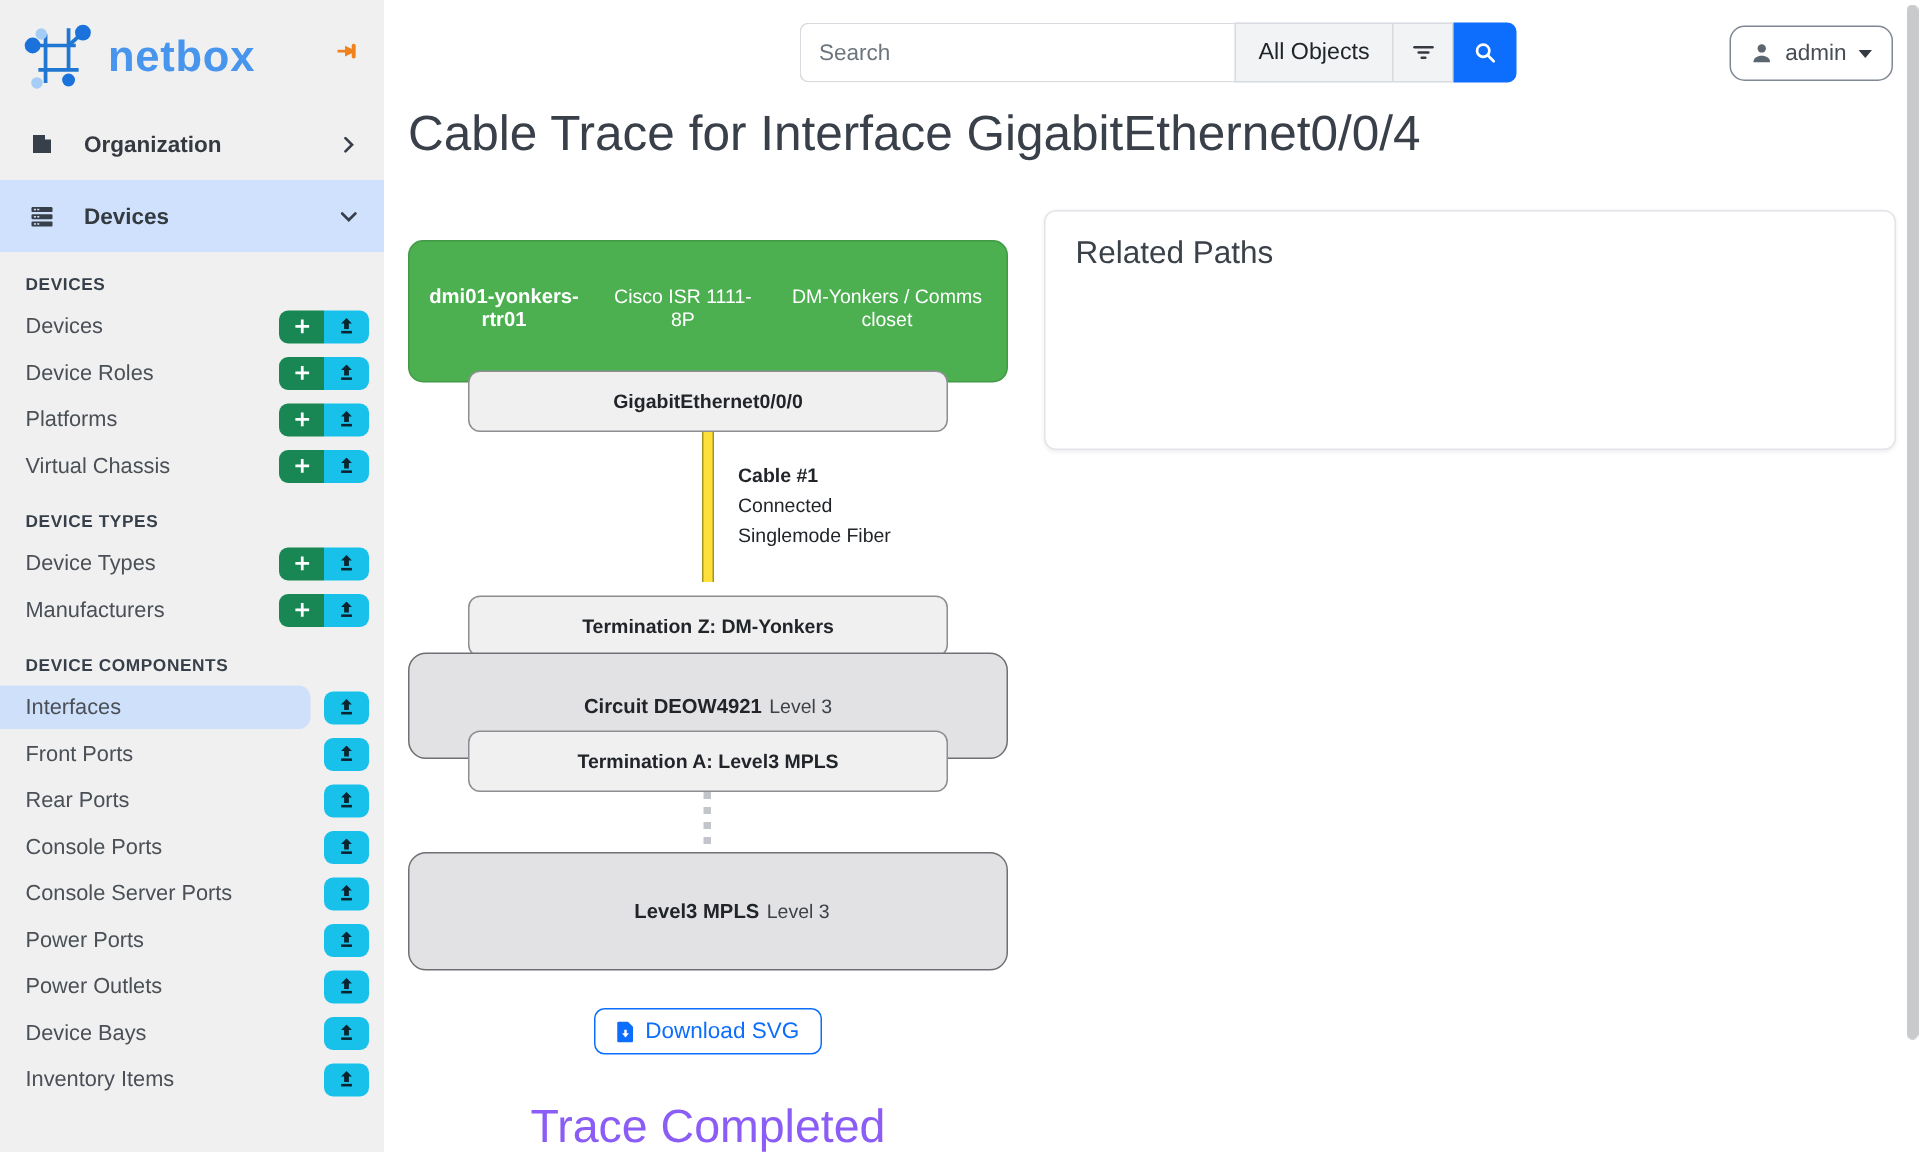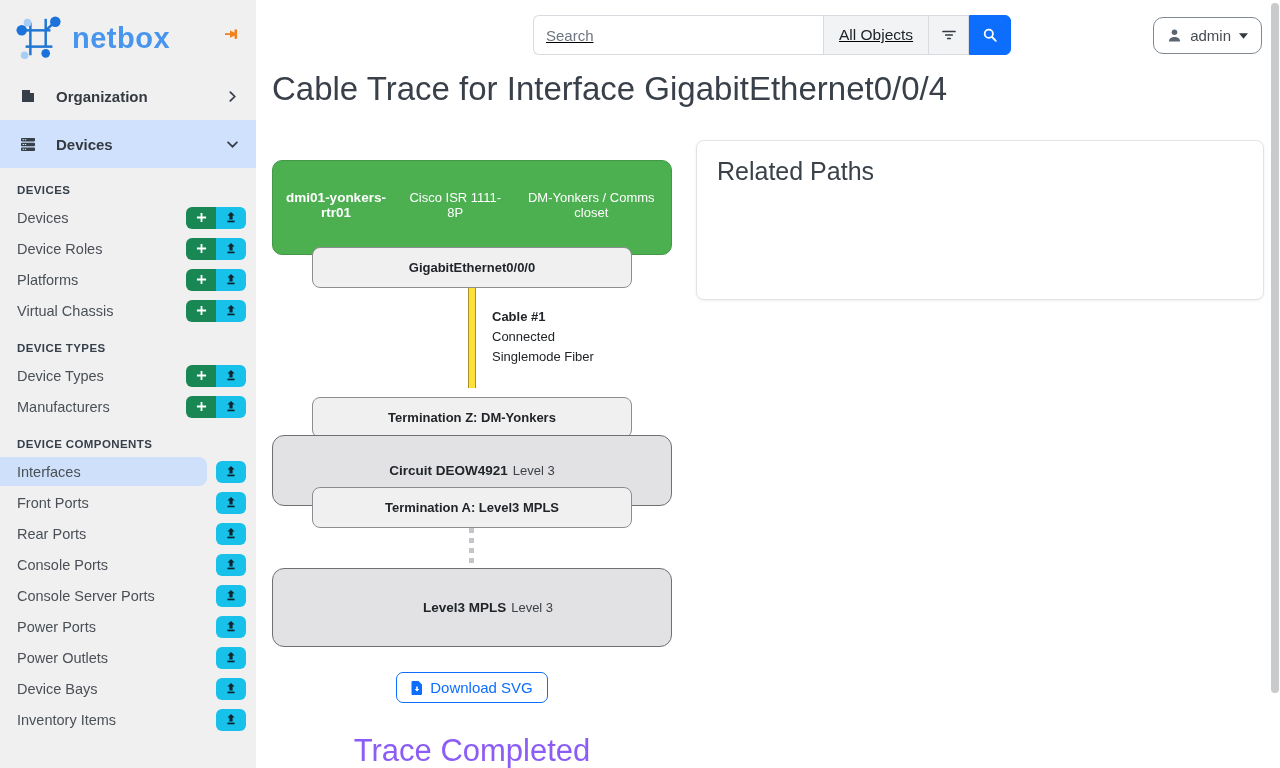--- a/index.html
+++ b/index.html
@@ -30,21 +30,21 @@
   .row-btns { margin-left:auto; margin-right:10px; display:flex; position:relative; z-index:1; }
   .mini-btn { width:30px; height:22px; border:none; display:flex; align-items:center;
     justify-content:center; cursor:pointer; padding:0; }
   .mini-btn.add { background:#198754; border-radius:6px 0 0 6px; }
   .mini-btn.import { background:#17c1ea; border-radius:0 6px 6px 0; }
   .mini-btn.import.solo { border-radius:6px; }
 
   
   .main { position:absolute; left:256px; top:0; width:1024px; height:768px; background:#fff; }
 
-  .search-group { position:absolute; left:277px; top:15px; height:31px; display:flex;text-decoration:underline; }
+  .search-group { position:absolute; left:277px; top:15px; height:31px; display:flex; }
   .search-input { width:290px; height:40px; border:1px solid #d8dbdf; border-right:none;
     border-radius:6px 0 0 6px; padding:0 12px; font-size:15px; color:#212529;
     font-family:"Liberation Sans", sans-serif; outline:none; }
   .search-input::placeholder { color:#6c757d; }
   .scope-btn { height:40px; padding:0 15px; background:#f1f3f5; border:1px solid #d8dbdf;
     border-right:none; font-size:15.5px; color:#212529; cursor:pointer; }
   .filter-btn { width:41px; height:40px; background:#f1f3f5; border:1px solid #d8dbdf;
     display:flex; align-items:center; justify-content:center; cursor:pointer; }
   .go-btn { width:42px; height:40px; background:#0d6efd; border:1px solid #0d6efd;
     border-radius:0 6px 6px 0; display:flex; align-items:center; justify-content:center; cursor:pointer; }
@@ -88,21 +88,21 @@
   .dl-btn { display:inline-flex; align-items:center; gap:7px; padding:6px 14px;
     background:#fff; border:1px solid #0d6efd; border-radius:7px; color:#0d6efd;
     font-size:15px; cursor:pointer; font-family:"Liberation Sans", sans-serif; }
   .trace-status { position:absolute; left:0; top:573px; width:400px; text-align:center;
     font-size:31px; color:#8b5cf6; }
 
   
   .card { position:absolute; left:440px; top:140px; width:568px; height:160px;
     background:#fff; border:1px solid #e1e4e8; border-radius:8px;
     box-shadow:0 1px 3px rgba(0,0,0,0.07); padding:16px 20px; }
-  .card-title { font-size:25px; color:#3a4149; font-weight:400; margin-bottom:12px; }
+  .card-title { font-size:21px; color:#3a4149; font-weight:400; margin-bottom:12px; }
   .paths-table { width:100%; border-collapse:collapse; }
   .paths-table th { text-align:left; font-size:15px; color:#212529; padding:4px 4px 9px 4px;
     border-bottom:2px solid #2a2f34; }
   .paths-table th.c1 { width:128px; } .paths-table th.c2 { width:216px; }
   .paths-table td { font-size:15px; color:#8a9096; padding:11px 4px;
     border-bottom:1px solid #e2e5e8; }
 
   .scroll-thumb { position:fixed; right:1px; top:3px; width:8px; height:690px;
     background:#c9cacb; border-radius:4px; z-index:9; }
 </style>

